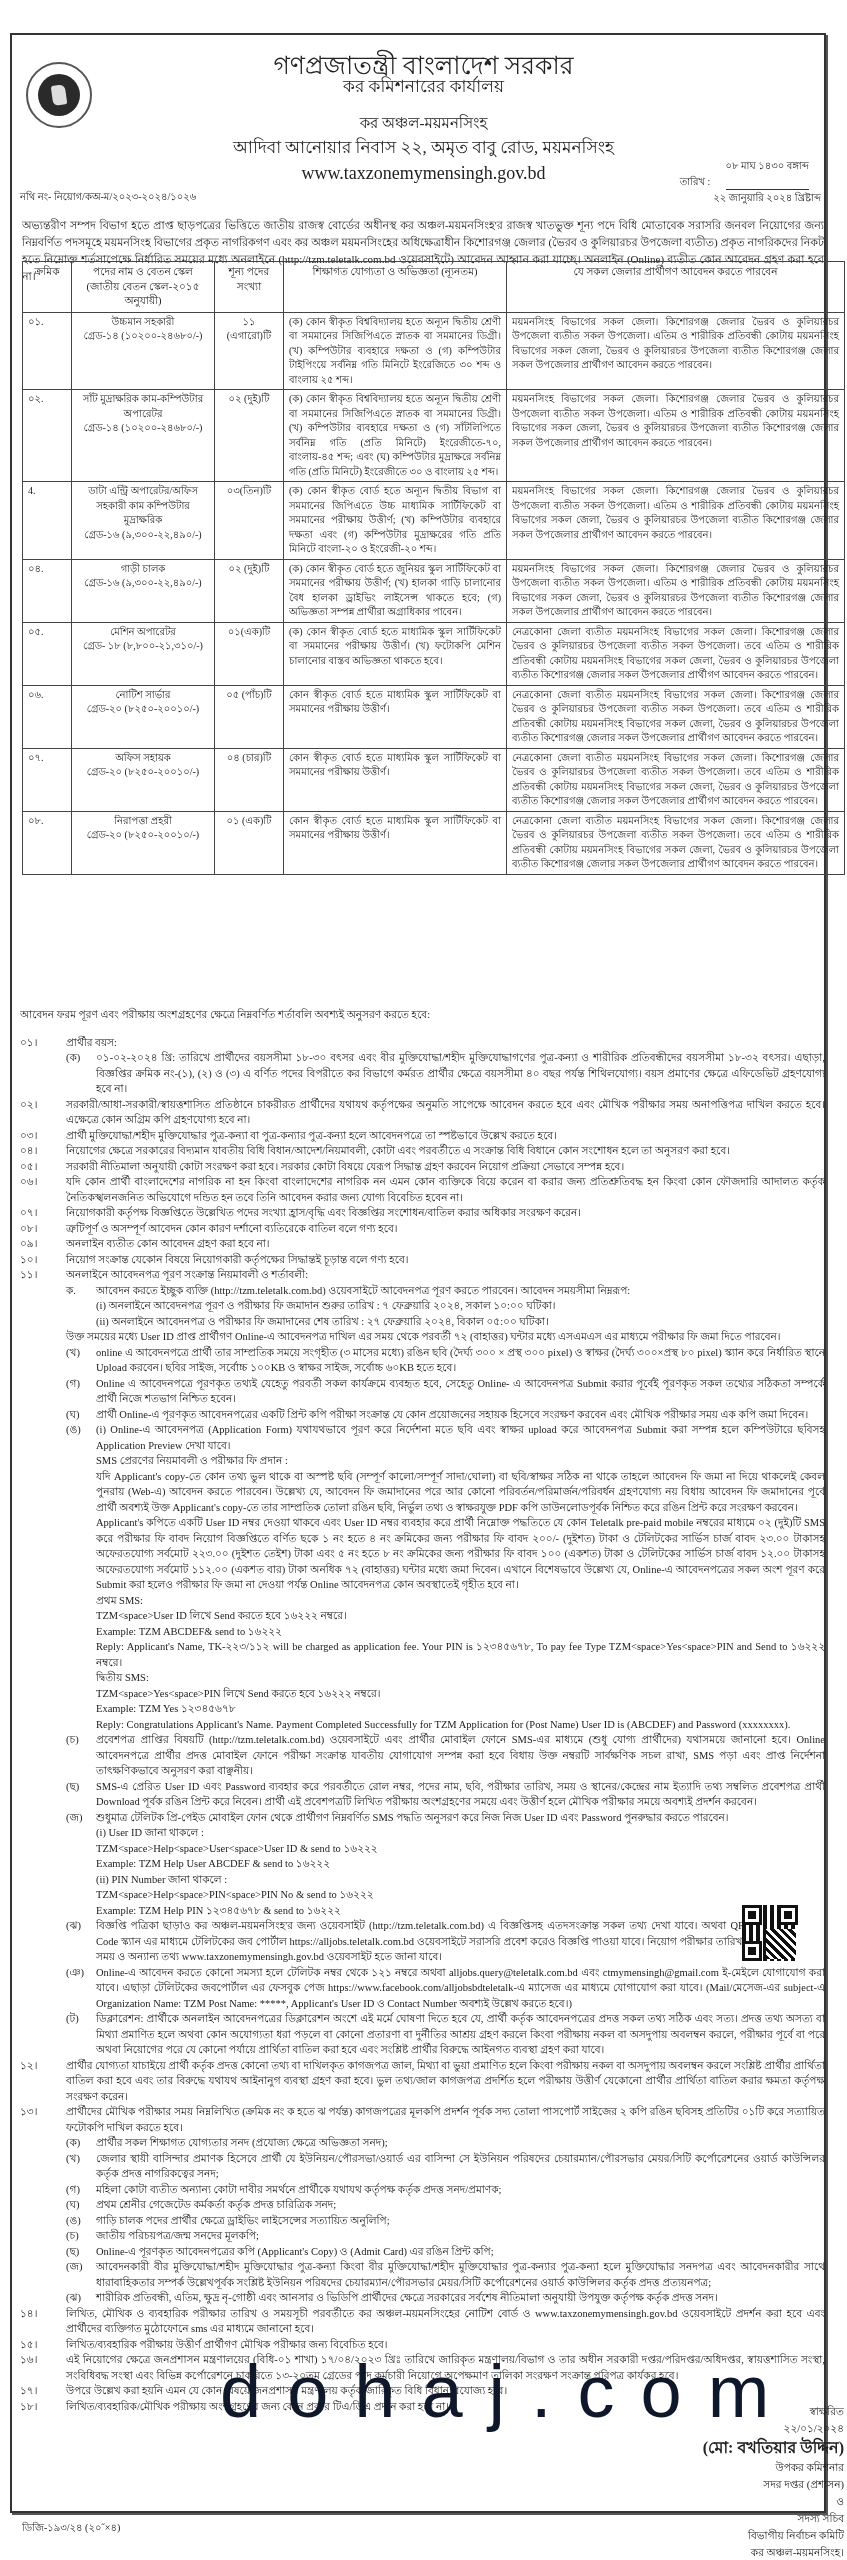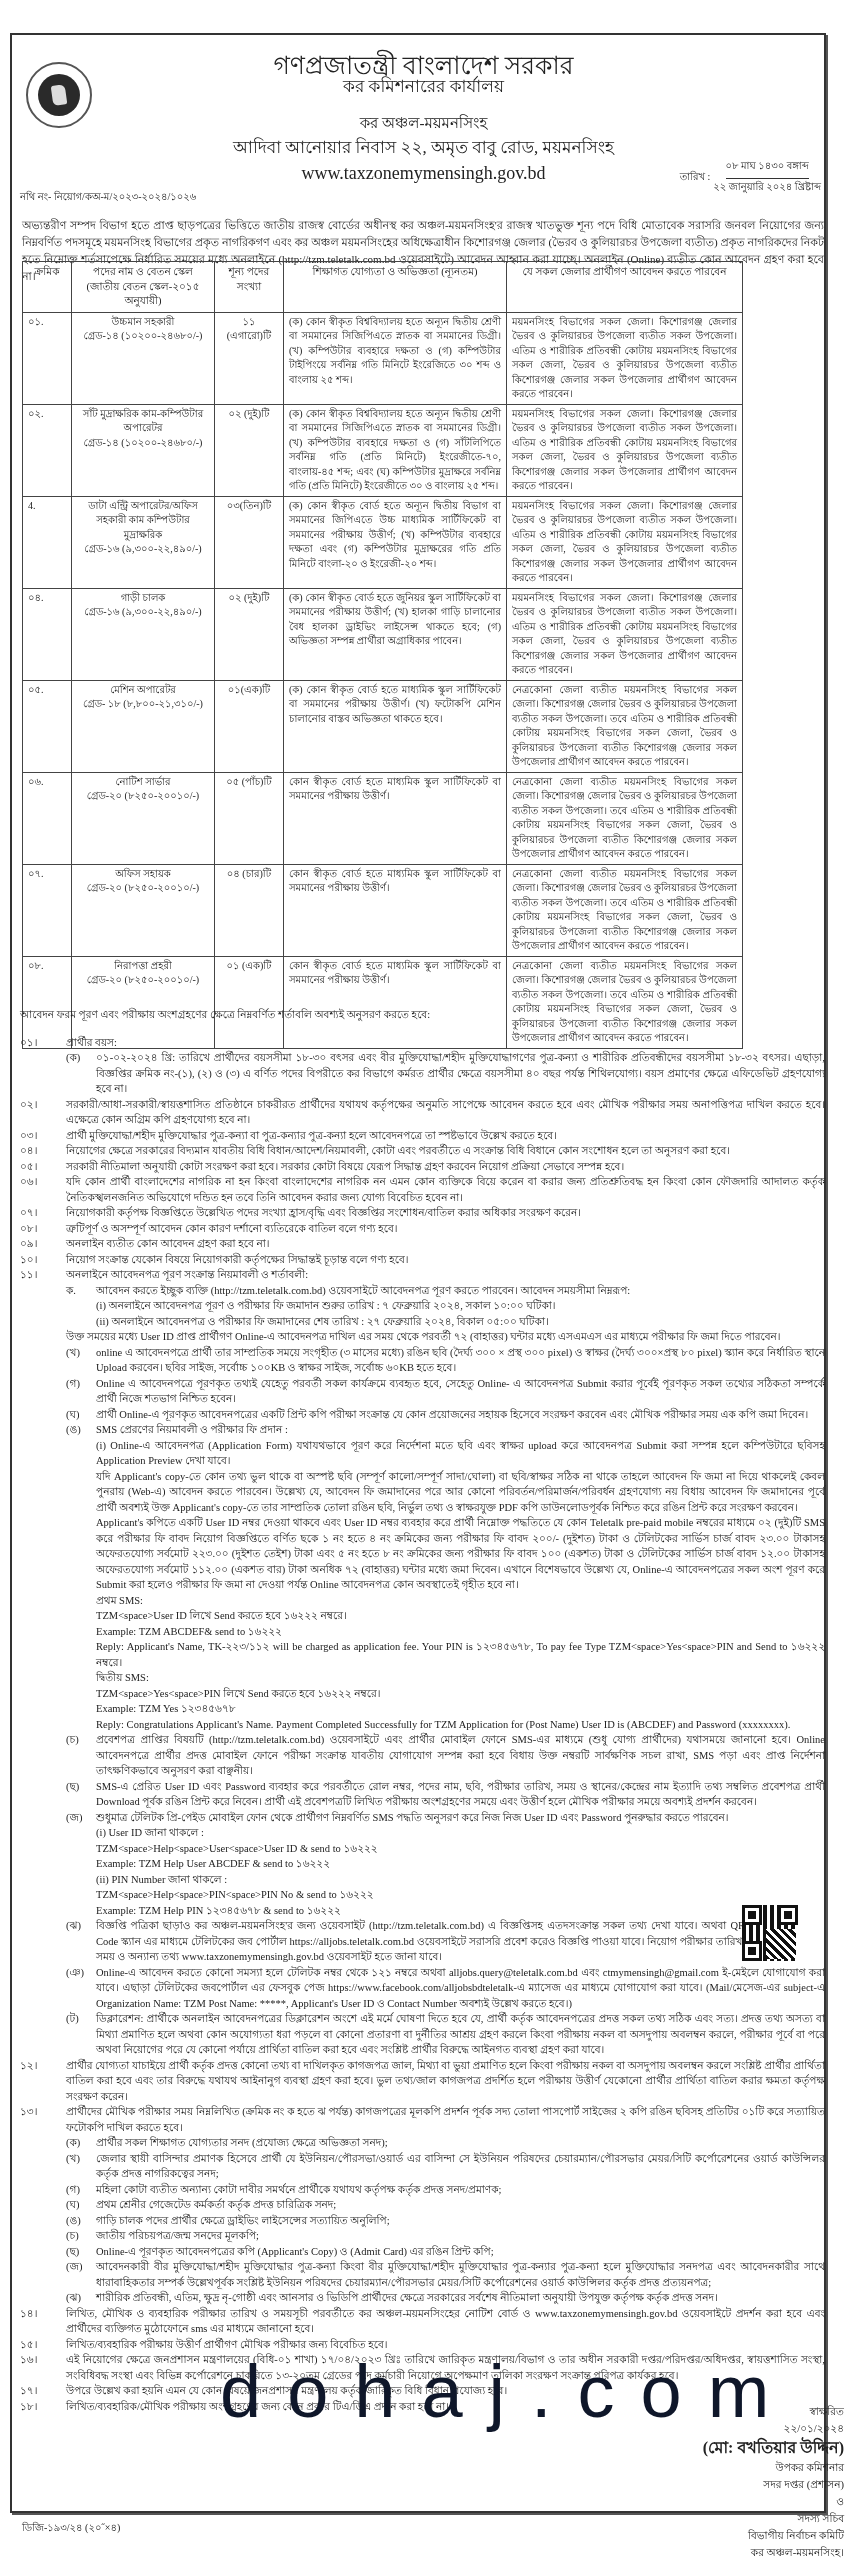--- a/index.html
+++ b/index.html
@@ -10,23 +10,23 @@
   .logo-map{width:14px;height:20px;background:#ddd;border-radius:3px 6px 2px 5px;transform:rotate(-8deg);}
   .hdr{position:absolute;left:0;width:847px;text-align:center;}
   .h1{top:46px;font-size:25px;}
   .h2{top:73px;font-size:17px;}
   .h3{top:111px;font-size:15px;}
   .h4{top:134px;font-size:17px;}
   .h5{top:163px;font-size:18px;}
   .ref{position:absolute;left:20px;top:189px;font-size:10px;text-align:right;}
   .date{position:absolute;right:26px;top:158px;font-size:10px;display:flex;align-items:center;gap:3px;}
   .date .frac{display:flex;flex-direction:column;align-items:center;}
-  .date .frac span:first-child{border-bottom:1px solid #333;padding-bottom:3px;}
+  .date .frac span:first-child{border-bottom:1px solid #333;padding-bottom:14px;}
   .intro{position:absolute;left:22px;top:217px;width:802px;font-size:11px;line-height:17px;text-align:justify;}
-  table.posts{position:absolute;left:22px;top:261px;width:721px;border-collapse:collapse;font-size:10px;line-height:14.5px;}
+  table.posts{position:absolute;left:22px;top:261px;width:823px;border-collapse:collapse;font-size:10px;line-height:14.5px;}
   table.posts td,table.posts th{border:1px solid #444;vertical-align:top;padding:2px 5px;font-weight:normal;}
   table.posts th{text-align:center;font-size:10.5px;padding:3px 4px;}
   .c1{width:38px;}.c2{width:132px;text-align:center;}.c3{width:58px;text-align:center;}.c4{width:212px;text-align:justify;}
   .conds{position:absolute;left:20px;top:1007px;width:805px;font-size:10.5px;line-height:15.5px;}
   .conds .title{margin-bottom:12px;}
   .row{display:flex;}
   .num{width:46px;flex:none;}
   .body{flex:1;text-align:justify;}
   .sub{display:flex;margin-left:46px;}
   .subnum{width:30px;flex:none;}
@@ -233,22 +233,22 @@
       <span class="subnum">(গ)</span>
       <span class="body">Online এ আবেদনপত্রে পূরণকৃত তথ্যই যেহেতু পরবর্তী সকল কার্যক্রমে ব্যবহৃত হবে, সেহেতু Online- এ আবেদনপত্র Submit করার পূর্বেই পূরণকৃত সকল তথ্যের সঠিকতা সম্পর্কে প্রার্থী নিজে শতভাগ নিশ্চিত হবেন।</span>
     </div>
   <div class="sub">
       <span class="subnum">(ঘ)</span>
       <span class="body">প্রার্থী Online-এ পূরণকৃত আবেদনপত্রের একটি প্রিন্ট কপি পরীক্ষা সংক্রান্ত যে কোন প্রয়োজনের সহায়ক হিসেবে সংরক্ষণ করবেন এবং মৌখিক পরীক্ষার সময় এক কপি জমা দিবেন।</span>
     </div>
   <div class="sub">
       <span class="subnum">(ঙ)</span>
       <span class="body">
+    <div>(i) Online-এ আবেদনপত্র (Application Form) যথাযথভাবে পূরণ করে নির্দেশনা মতে ছবি এবং স্বাক্ষর upload করে আবেদনপত্র Submit করা সম্পন্ন হলে কম্পিউটারে ছবিসহ Application Preview দেখা যাবে।</div>
     <div>SMS প্রেরণের নিয়মাবলী ও পরীক্ষার ফি প্রদান :</div>
-    <div>(i) Online-এ আবেদনপত্র (Application Form) যথাযথভাবে পূরণ করে নির্দেশনা মতে ছবি এবং স্বাক্ষর upload করে আবেদনপত্র Submit করা সম্পন্ন হলে কম্পিউটারে ছবিসহ Application Preview দেখা যাবে।</div>
     <div>যদি Applicant's copy-তে কোন তথ্য ভুল থাকে বা অস্পষ্ট ছবি (সম্পূর্ণ কালো/সম্পূর্ণ সাদা/ঘোলা) বা ছবি/স্বাক্ষর সঠিক না থাকে তাহলে আবেদন ফি জমা না দিয়ে থাকলেই কেবল পুনরায় (Web-এ) আবেদন করতে পারবেন। উল্লেখ্য যে, আবেদন ফি জমাদানের পরে আর কোনো পরিবর্তন/পরিমার্জন/পরিবর্ধন গ্রহণযোগ্য নয় বিধায় আবেদন ফি জমাদানের পূর্বে প্রার্থী অবশ্যই উক্ত Applicant's copy-তে তার সাম্প্রতিক তোলা রঙিন ছবি, নির্ভুল তথ্য ও স্বাক্ষরযুক্ত PDF কপি ডাউনলোডপূর্বক নিশ্চিত করে রঙিন প্রিন্ট করে সংরক্ষণ করবেন।</div>
     <div>Applicant's কপিতে একটি User ID নম্বর দেওয়া থাকবে এবং User ID নম্বর ব্যবহার করে প্রার্থী নিম্নোক্ত পদ্ধতিতে যে কোন Teletalk pre-paid mobile নম্বরের মাধ্যমে ০২ (দুই)টি SMS করে পরীক্ষার ফি বাবদ নিয়োগ বিজ্ঞপ্তিতে বর্ণিত ছকে ১ নং হতে ৪ নং ক্রমিকের জন্য পরীক্ষার ফি বাবদ ২০০/- (দুইশত) টাকা ও টেলিটকের সার্ভিস চার্জ বাবদ ২৩.০০ টাকাসহ অফেরতযোগ্য সর্বমোট ২২৩.০০ (দুইশত তেইশ) টাকা এবং ৫ নং হতে ৮ নং ক্রমিকের জন্য পরীক্ষার ফি বাবদ ১০০ (একশত) টাকা ও টেলিটকের সার্ভিস চার্জ বাবদ ১২.০০ টাকাসহ অফেরতযোগ্য সর্বমোট ১১২.০০ (একশত বার) টাকা অনধিক ৭২ (বাহাত্তর) ঘন্টার মধ্যে জমা দিবেন। এখানে বিশেষভাবে উল্লেখ্য যে, Online-এ আবেদনপত্রের সকল অংশ পূরণ করে Submit করা হলেও পরীক্ষার ফি জমা না দেওয়া পর্যন্ত Online আবেদনপত্র কোন অবস্থাতেই গৃহীত হবে না।</div>
     <div>প্রথম SMS:</div>
     <div>TZM&lt;space&gt;User ID লিখে Send করতে হবে ১৬২২২ নম্বরে।</div>
     <div>Example: TZM ABCDEF&amp; send to ১৬২২২</div>
     <div>Reply: Applicant's Name, TK-২২৩/১১২ will be charged as application fee. Your PIN is ১২৩৪৫৬৭৮, To pay fee Type TZM&lt;space&gt;Yes&lt;space&gt;PIN and Send to ১৬২২২ নম্বরে।</div>
     <div>দ্বিতীয় SMS:</div>
     <div>TZM&lt;space&gt;Yes&lt;space&gt;PIN লিখে Send করতে হবে ১৬২২২ নম্বরে।</div>
     <div>Example: TZM  Yes ১২৩৪৫৬৭৮</div>
     <div>Reply: Congratulations Applicant's Name. Payment Completed Successfully for TZM Application for (Post Name) User ID is (ABCDEF) and Password (xxxxxxxx).</div>

